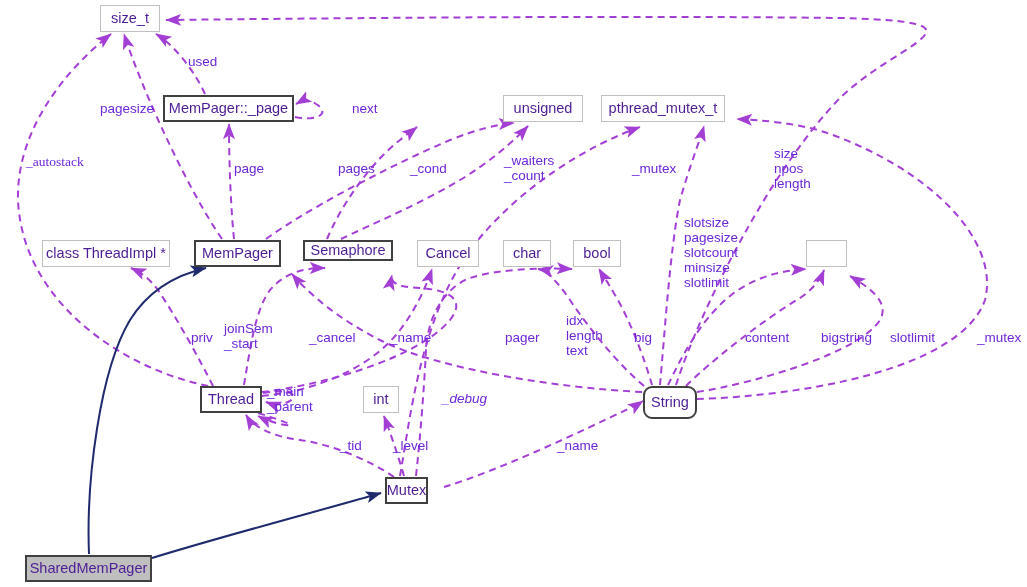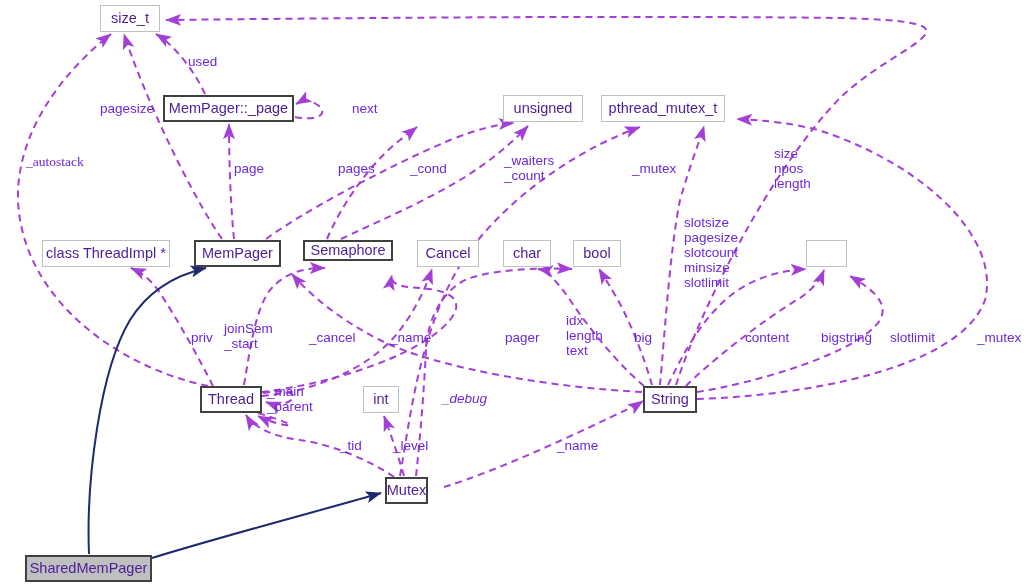--- a/index.html
+++ b/index.html
@@ -184,21 +184,21 @@
   </div>
 
   <div class="node-box bold" style="left:200px; top:386px; width:62px; height:27px;">
     <span>Thread</span>
   </div>
 
   <div class="node-box plain" style="left:363px; top:386px; width:36px; height:27px;">
     <span>int</span>
   </div>
 
-  <div class="node-box bold" style="left:643px; top:386px; width:54px; height:27px;">
+  <div class="node-box bold" style="left:643px; top:386px; width:54px; height:33px;border-radius:9px;">
     <span>String</span>
   </div>
 
   <div class="node-box bold" style="left:385px; top:477px; width:43px; height:27px;">
     <span>Mutex</span>
   </div>
 
   <div class="node-box filled" style="left:25px; top:555px; width:127px; height:27px;">
     <span>SharedMemPager</span>
   </div>

